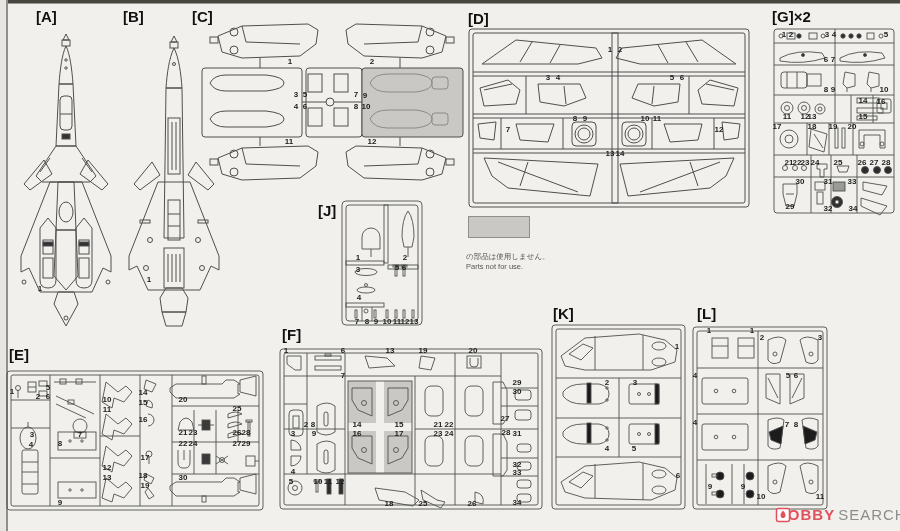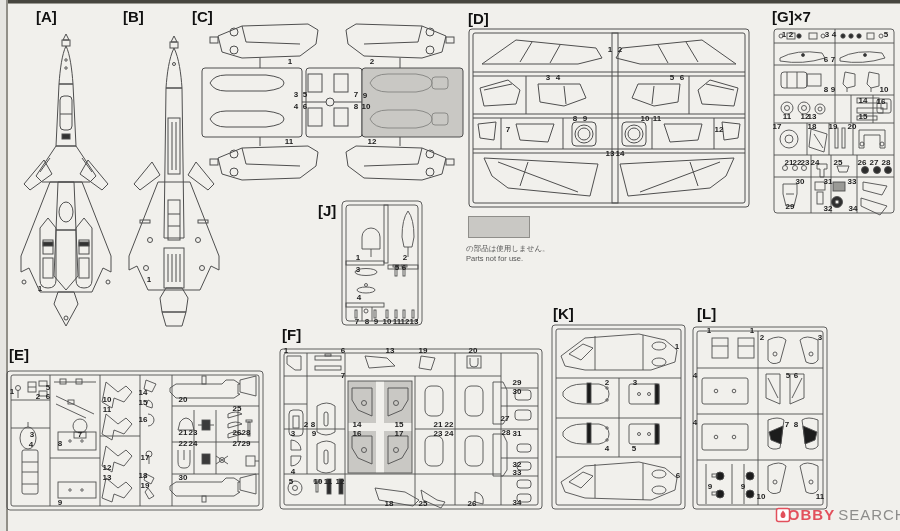--- a/index.html
+++ b/index.html
@@ -203,42 +203,42 @@
           <circle cx="166" cy="106" r="6"></circle>
         <path d="M16,130 L130,136 L122,168 L40,160 L24,148 z"></path>
         <line x1="30" y1="134" x2="110" y2="164"></line>
           <line x1="60" y1="134" x2="52" y2="158"></line>
         <path d="M266,130 L152,136 L160,168 L242,160 L258,148 z"></path>
         <line x1="252" y1="134" x2="172" y2="164"></line>
           <line x1="222" y1="134" x2="230" y2="158"></line>
       </g>
     </svg>
     <div class="note-swatch" style="left:6px;top:212px;width:60px;height:20px"></div>
-    <div class="note" style="left:4px;top:240px">
+    <div class="note" style="left:4px;top:248px">
       <div>の部品は使用しません。</div>
       <div>Parts not for use.</div>
     </div>
   <span class="pn" style="left: 148px; top: 46px;">1</span>
       <span class="pn" style="left: 158px; top: 46px;">2</span>
       <span class="pn" style="left: 86px; top: 74px;">3</span>
       <span class="pn" style="left: 96px; top: 74px;">4</span>
       <span class="pn" style="left: 210px; top: 74px;">5</span>
       <span class="pn" style="left: 220px; top: 74px;">6</span>
       <span class="pn" style="left: 46px; top: 126px;">7</span>
       <span class="pn" style="left: 113px; top: 115px;">8</span>
       <span class="pn" style="left: 123px; top: 115px;">9</span>
       <span class="pn" style="left: 183px; top: 115px;">10</span>
       <span class="pn" style="left: 195px; top: 115px;">11</span>
       <span class="pn" style="left: 257px; top: 126px;">12</span>
       <span class="pn" style="left: 148px; top: 150px;">13</span>
       <span class="pn" style="left: 158px; top: 150px;">14</span>
     </div>
 
   <div class="sec" style="left:770px;top:4px;width:128px;height:214px">
-    <div class="sec-label" style="left:2px;top:4px">[G]×7</div>
+    <div class="sec-label" style="left:2px;top:4px">[G]×2</div>
     <svg style="left:3px;top:24px" width="122" height="186">
       <g stroke="#4f4f4f" stroke-width="0.9" fill="none">
         <rect x="1" y="1" width="120" height="184" rx="3"></rect>
         <line x1="1" y1="15" x2="121" y2="15"></line>
           <line x1="1" y1="37" x2="121" y2="37"></line>
         <line x1="1" y1="67" x2="121" y2="67"></line>
           <line x1="1" y1="95" x2="121" y2="95"></line>
         <line x1="1" y1="127" x2="121" y2="127"></line>
           <line x1="1" y1="149" x2="121" y2="149"></line>
         <line x1="62" y1="1" x2="62" y2="95"></line>

